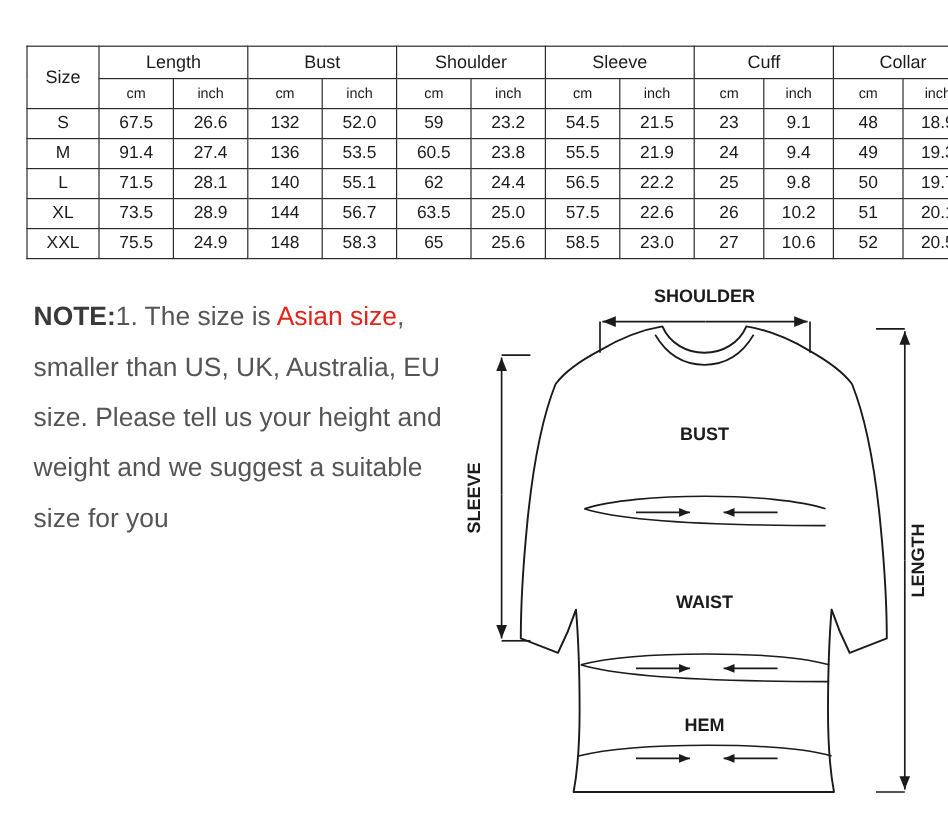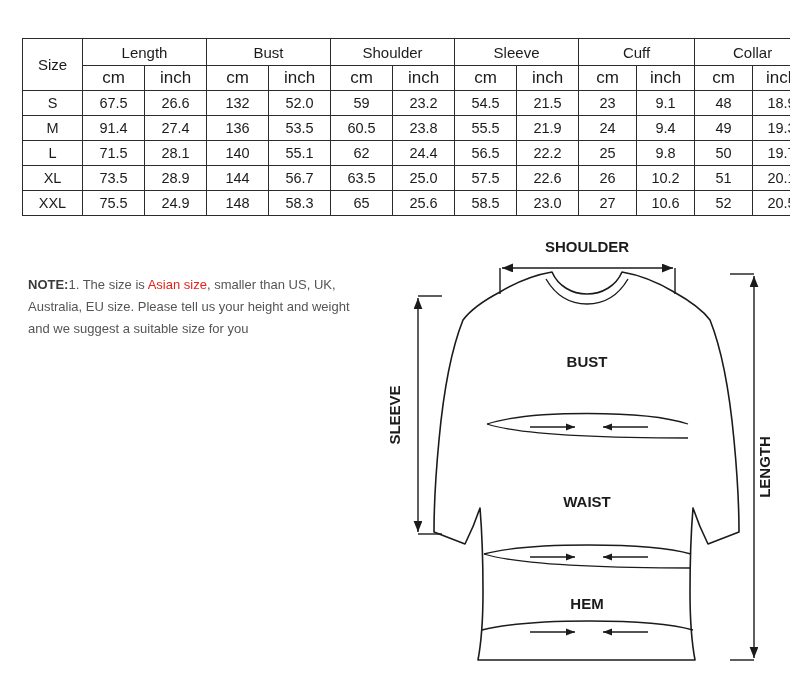--- a/index.html
+++ b/index.html
@@ -42,38 +42,37 @@
     height: 26px;
     font-size: 15px;
   }
   td.sizecell, th.sizecell {
     background: #2f2f2f;
     color: #ffffff;
     font-size: 15px;
   }
   .unitrow td {
     height: 23px;
-    font-size: 17px;
+    font-size: 12px;
   }
   .datarow td {
     height: 23.5px;
     font-size: 14.5px;
   }
 
   
   .notes {
     position: absolute;
     left: 28px;
     top: 243px;
     width: 340px;
-    font-size: 13px;
-    line-height: 22px;
+    font-size: 22px;
+    line-height: 42px;
     color: #555555;
     font-family: "Liberation Sans", sans-serif;
-    margin-top: 31px;
   }
   .notes p { margin: 0 0 22px 0; }
   .notes .bold { font-weight: bold; color: #3a3a3a; }
   .notes .red { color: #e2231a; }
 
   
   .diagram {
     position: absolute;
     left: 370px;
     top: 232px;

